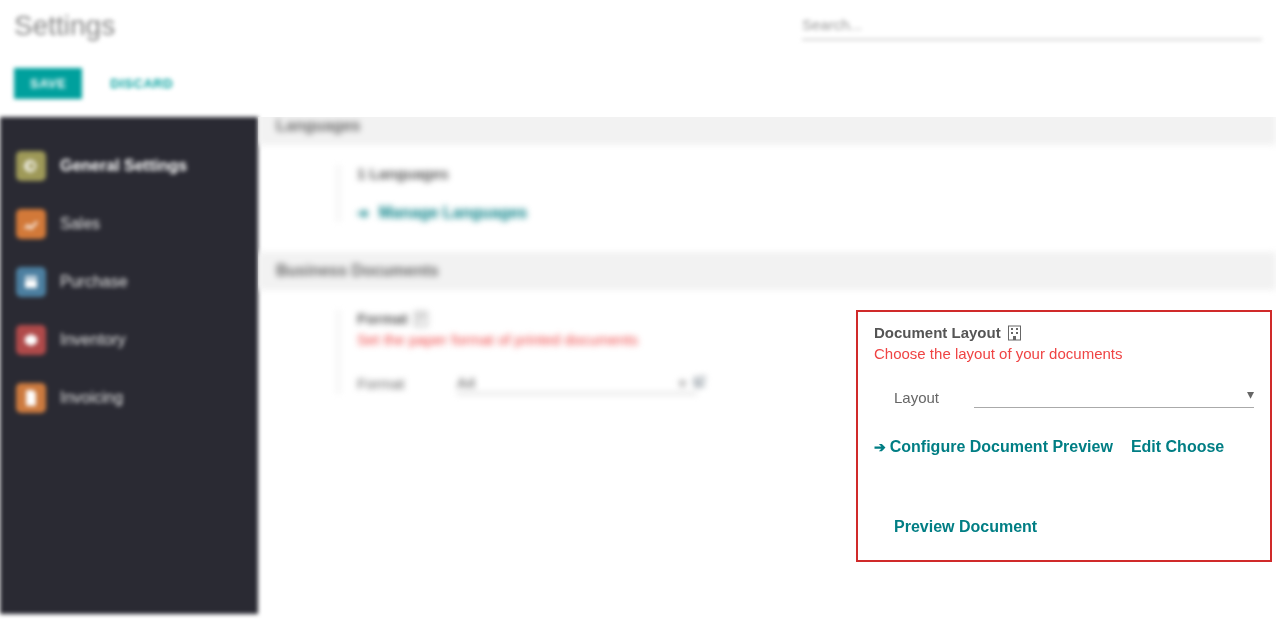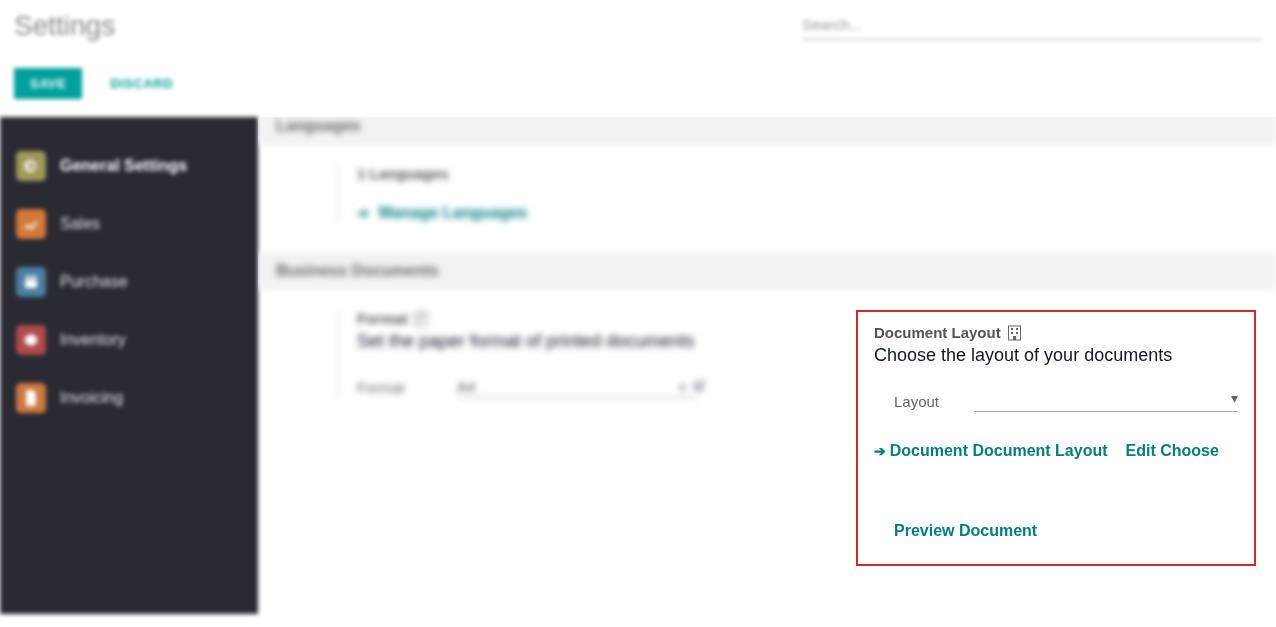--- a/index.html
+++ b/index.html
@@ -130,40 +130,40 @@
   color: #666;
   font-size: 16px;
 }
 .section-body {
   padding: 20px 0 30px;
   display: flex;
   gap: 50px;
 }
 .left-half, .right-half {
   padding-left: 80px;
-  padding-right: 20px;
+  padding-right: 4px;
   width: 50%;
 }
 .blurred { filter: blur(3px); }
 
 .field-block {
   border-left: 1px solid var(--border);
   padding-left: 18px;
 }
 .field-title {
   font-weight: 700;
   color: #555;
   font-size: 15px;
   display: flex;
   align-items: center;
   gap: 6px;
 }
 .field-desc {
-  color: #0f172a;
-  font-size: 18px;
+  color: #ef4444;
+  font-size: 15px;
   margin-top: 4px;
 }
 .field-row {
   display: flex;
   align-items: center;
   margin-top: 24px;
 }
 .field-label {
   color: #666;
   font-size: 15px;
@@ -351,21 +351,21 @@
           <div class="field-row">
             <span class="field-label" style="padding-left:20px;">Layout</span>
             <div style="position:relative;flex:1;">
               <input class="select-line" style="width: 100%;" value="">
               <span style="position:absolute;right:0;top:0;color:#666;">▾</span>
             </div>
           </div>
           <div class="link-row">
             <span style="display:inline-flex;align-items:center;">
               <span class="arrow-icon">➔</span>
-              <a class="link-teal">Document Document Layout</a>
+              <a class="link-teal">Configure Document Preview</a>
             </span>
             <a class="link-teal">Edit Choose</a>
             <a class="link-teal" style="padding-left:20px;margin-top:40px;">Preview Document</a>
           </div>
         </div>
       </div>
     </div>
   </div>
 </div>
 

